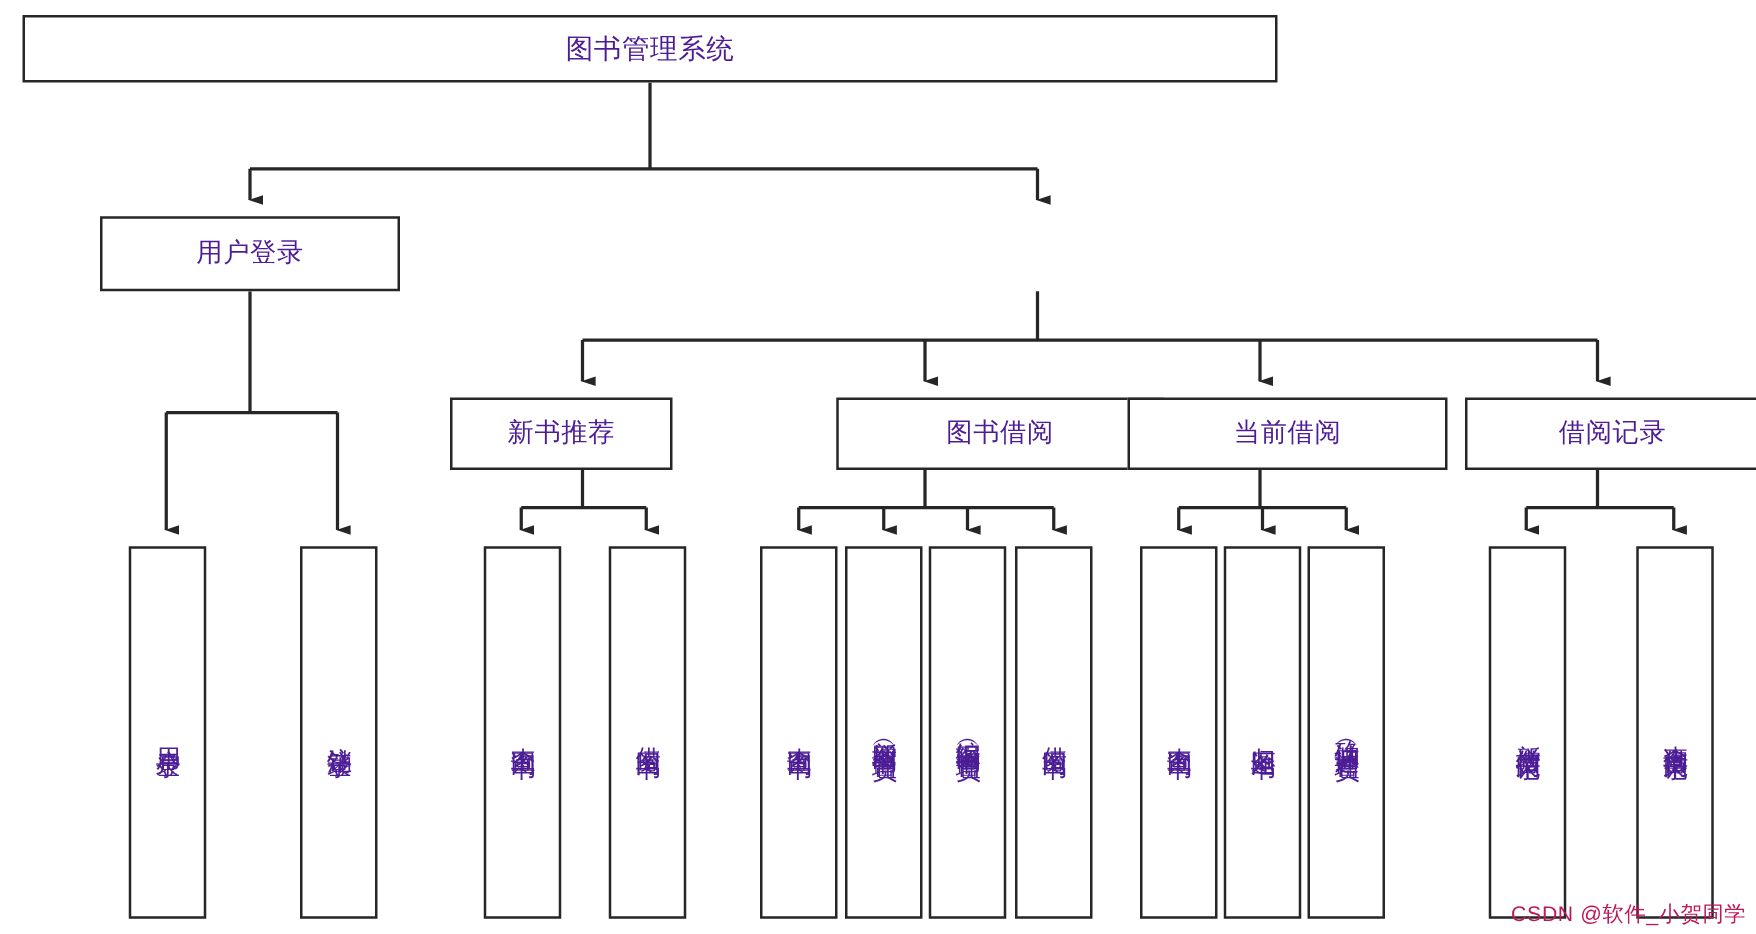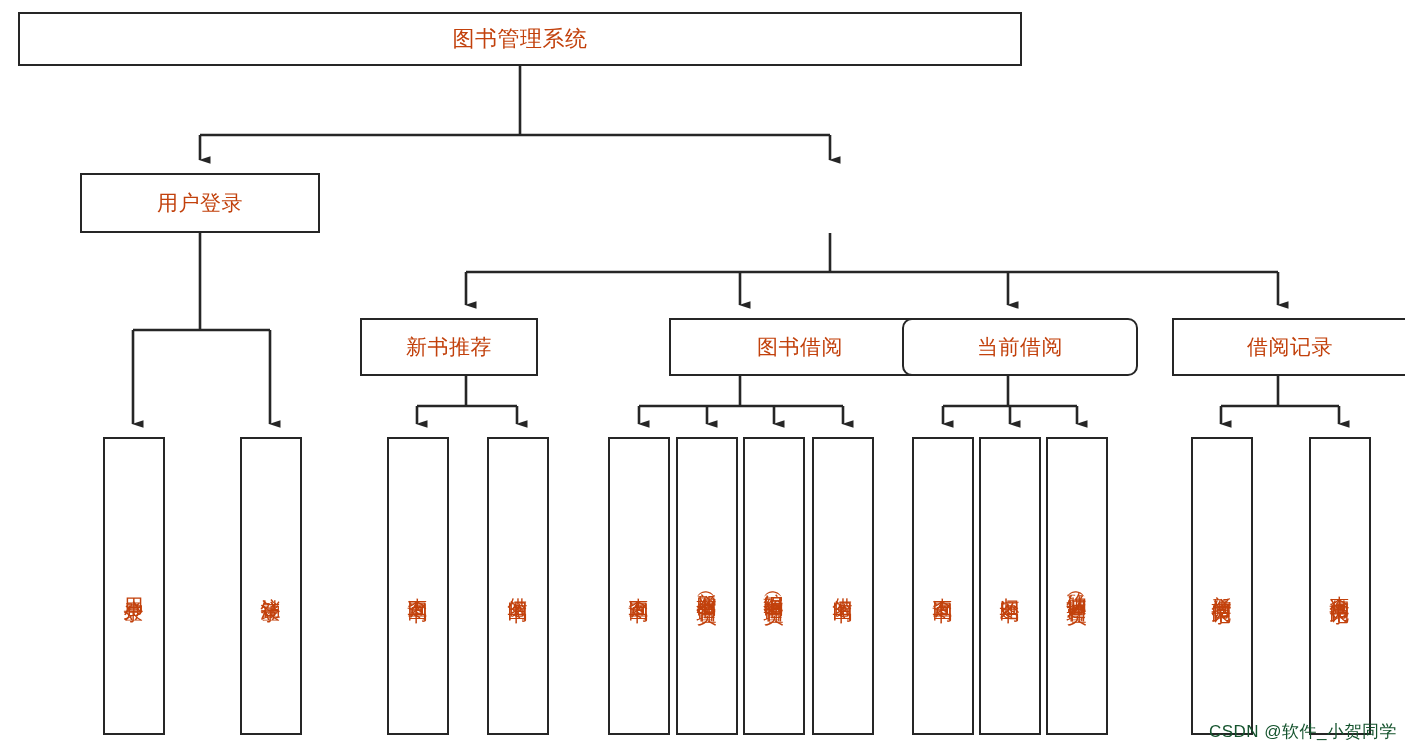--- a/index.html
+++ b/index.html
@@ -29,42 +29,42 @@
     display:flex;
     align-items:center;
     justify-content:center;
     text-align:center;
     z-index:2;
   }
   .node .lbl{
     font-size:21px;
     line-height:1.12;
     letter-spacing:0.5px;
-    color:#c2410c;
+    color:#4c1d95;
     white-space:nowrap;
     text-align:right;
   }
   .node.root .lbl{font-size:22px;}
   .node.leaf{
     border-width:2.5px;
   }
   .node.leaf .lbl{
     writing-mode:vertical-rl;
     text-orientation:upright;
     white-space:nowrap;
     font-size:20px;
     line-height:1.30;
     letter-spacing:2px;
   }
   #watermark{
     position:absolute;
     right:8px;
     bottom:4px;
     font-size:17px;
-    color:#14532d;
+    color:#be185d;
     letter-spacing:0.5px;
     z-index:5;
     white-space:nowrap;
     font-family:"Liberation Sans","DejaVu Sans",sans-serif;
   }
 </style>
 </head>
 <body>
 
 <div id="canvas">
@@ -126,21 +126,21 @@
   <div class="node" style="left:80px;top:173px;width:240px;height:60px;">
     <span class="lbl">用户登录</span>
   </div>
 
   <div class="node" style="left:360px;top:318px;width:178px;height:58px;">
     <span class="lbl">新书推荐</span>
   </div>
   <div class="node" style="left:633px;top:318px;width:262px;height:58px;margin-left:36px;">
     <span class="lbl">图书借阅</span>
   </div>
-  <div class="node" style="left:902px;top:318px;width:236px;height:58px;border-radius:10px;">
+  <div class="node" style="left:902px;top:318px;width:256px;height:58px;">
     <span class="lbl">当前借阅</span>
   </div>
   <div class="node" style="left:1172px;top:318px;width:236px;height:58px;">
     <span class="lbl">借阅记录</span>
   </div>
 
   <div class="node leaf" style="left:103px;top:437px;width:62px;height:298px;">
     <span class="lbl">用户登录</span>
   </div>
   <div class="node leaf" style="left:240px;top:437px;width:62px;height:298px;">

